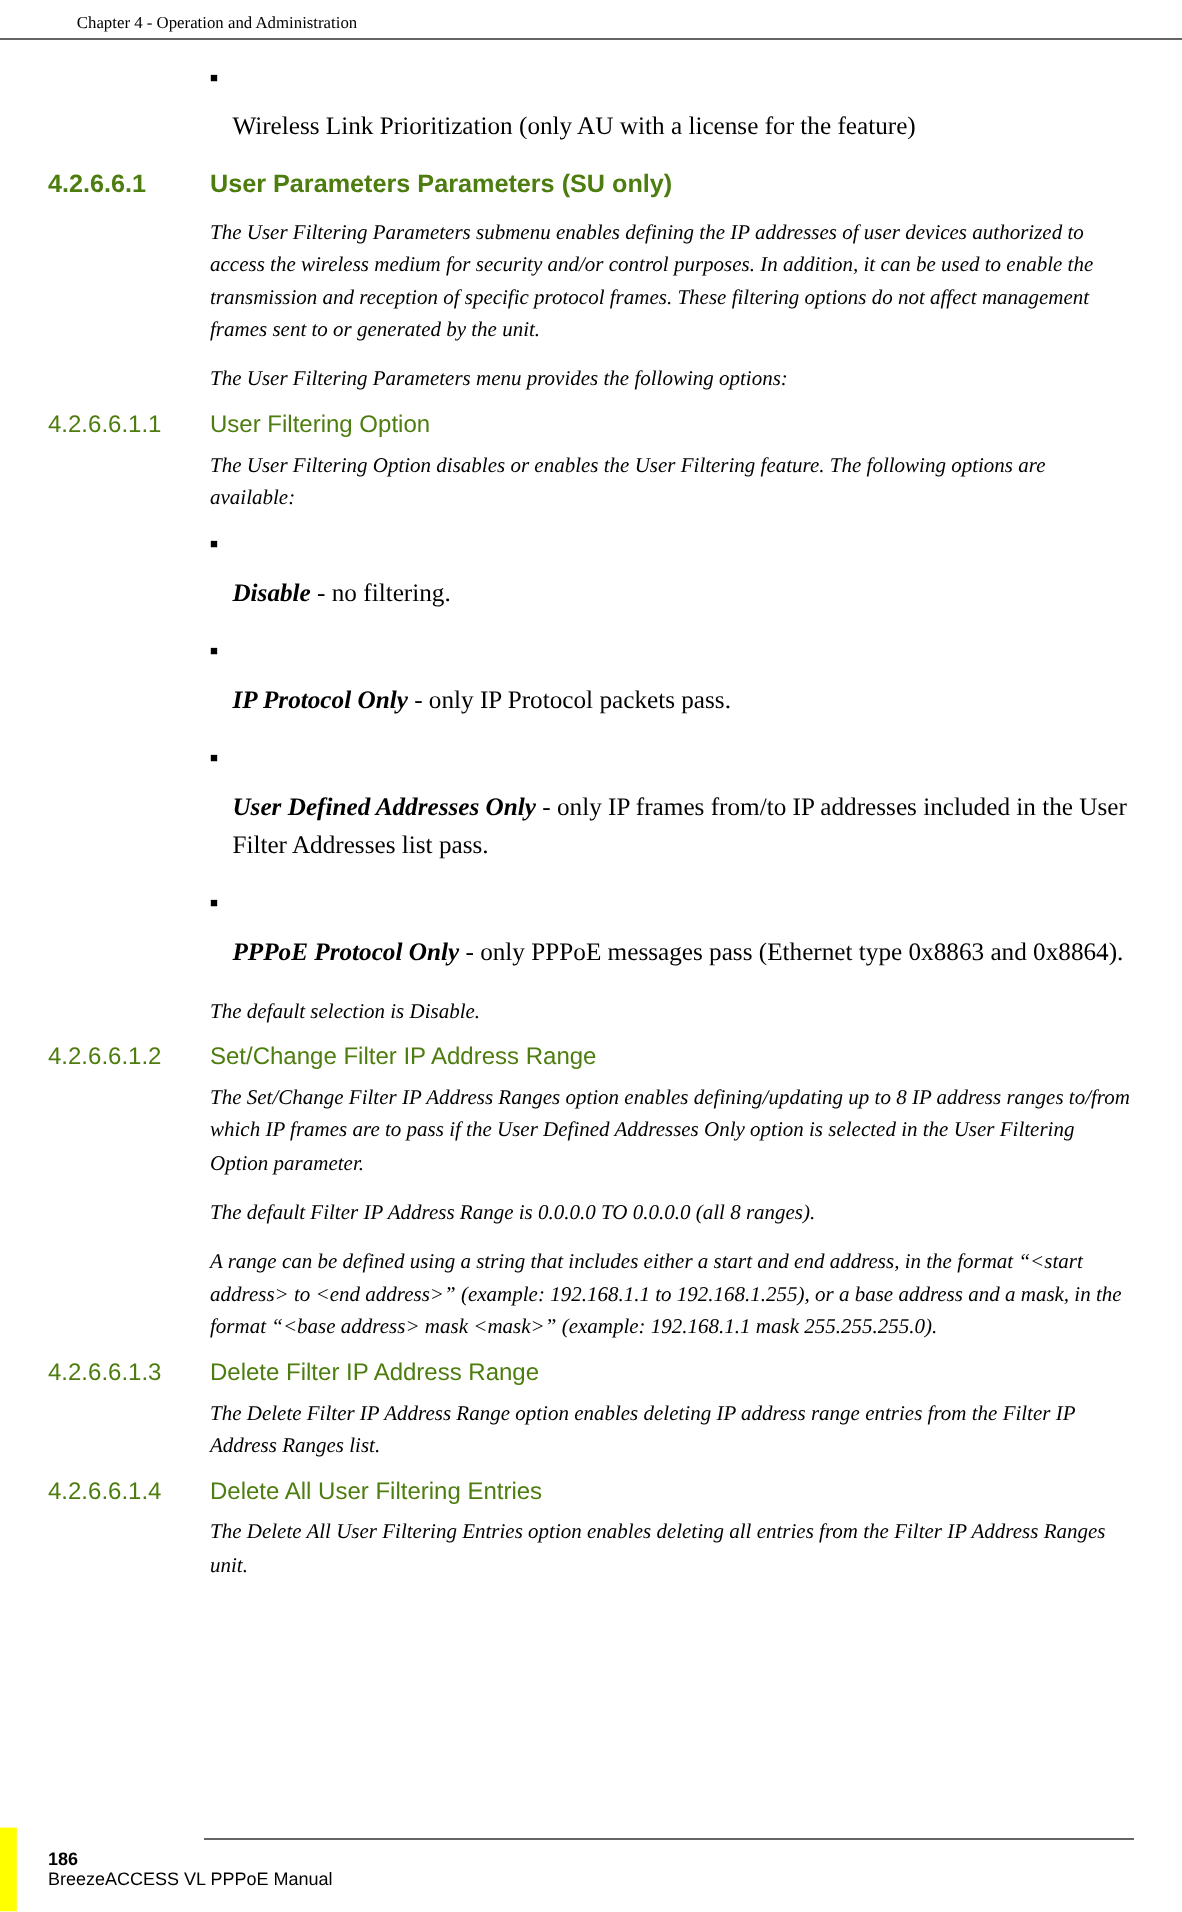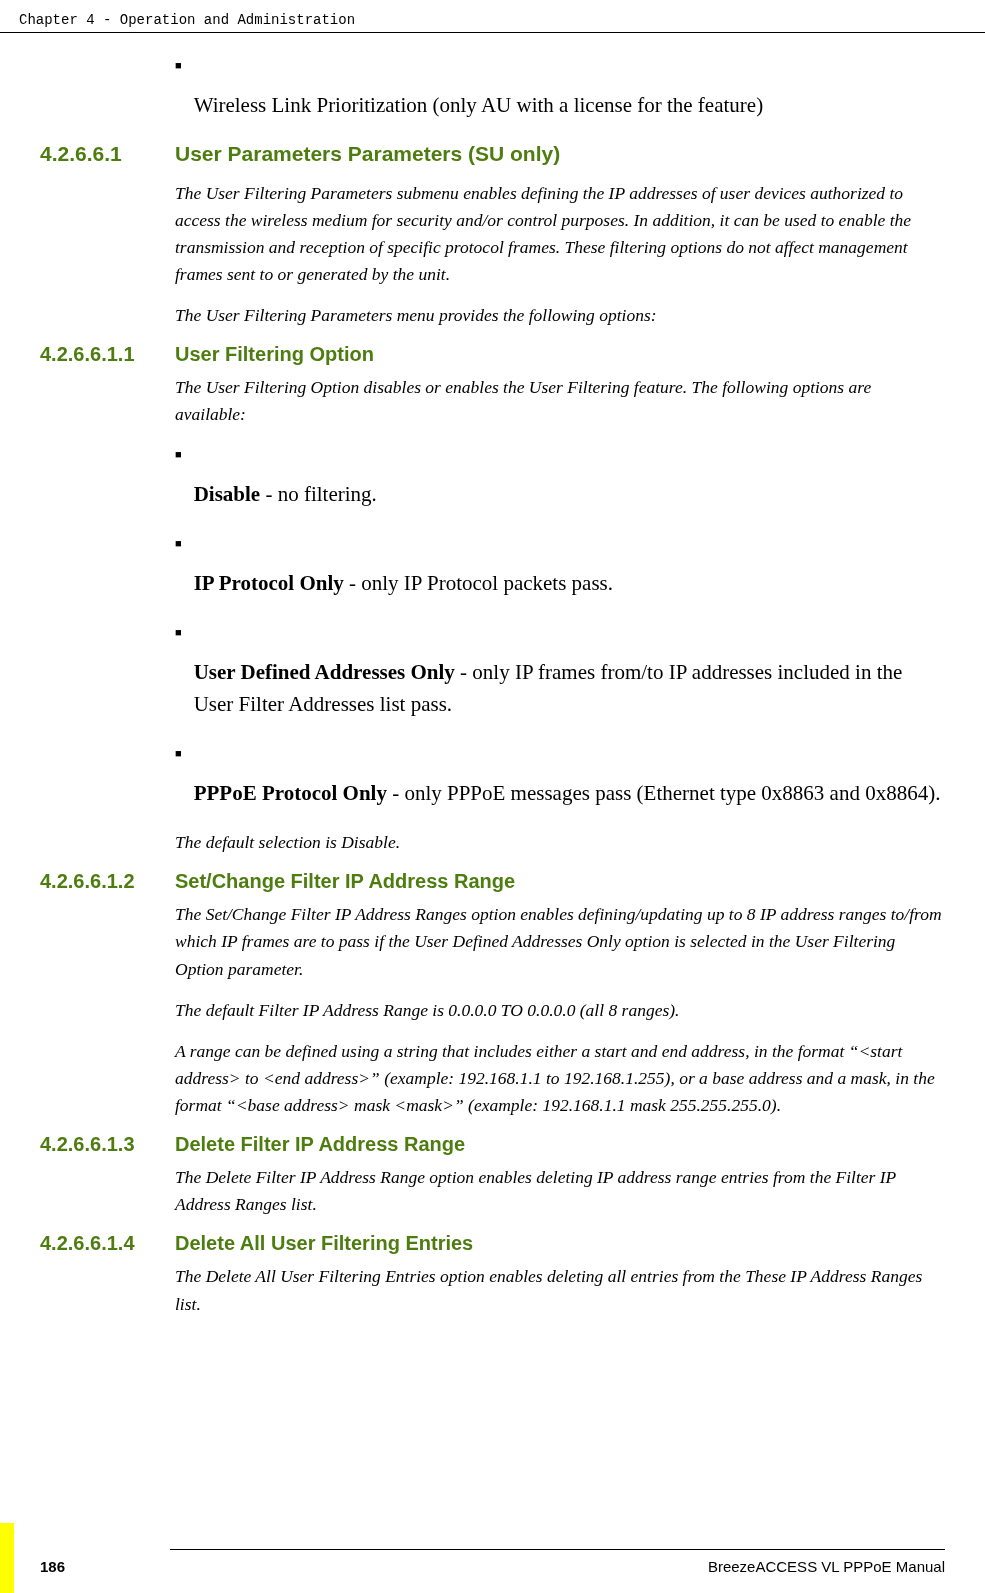--- a/index.html
+++ b/index.html
@@ -9,23 +9,23 @@
     }
     body {
       font-family: Georgia, 'Times New Roman', serif;
       background: #fff;
       width: 985px;
       height: 1593px;
       position: relative;
       color: #000;
     }
     .header {
-      padding: 12px 40px 4px 19px;
+      padding: 12px 40px 4px 64px;
       border-bottom: 1px solid #000;
-      font-family: Liberation Mono, monospace;
+      font-family: Liberation Serif, serif;
       font-size: 14px;
     }
     .content {
       padding: 20px 40px 20px 40px;
     }
     .bullet-row {
       display: flex;
       margin-left: 135px;
       margin-bottom: 20px;
       align-items: flex-start;
@@ -47,40 +47,41 @@
       margin-bottom: 14px;
       color: #4d7c0f;
       font-family: Verdana, Arial, sans-serif;
     }
     .section-heading.level1 {
       font-size: 21px;
       font-weight: bold;
     }
     .section-heading.level2 {
       font-size: 20px;
-      font-weight: bold;
+      font-weight: normal;
       margin-top: 10px;
       margin-bottom: 8px;
     }
     .section-num {
       width: 135px;
       flex-shrink: 0;
     }
     .section-title {
       flex: 1;
     }
     .body-para {
       margin-left: 135px;
       font-size: 17.5px;
       line-height: 1.55;
       margin-bottom: 14px;
       font-style: italic;
     }
     .bold {
       font-weight: bold;
+      font-style: italic;
     }
     .footer {
       position: absolute;
       bottom: 0;
       left: 0;
       right: 0;
       display: flex;
       align-items: flex-end;
     }
     .yellow-bar {
@@ -96,20 +97,21 @@
     .footer-line {
       border-top: 1px solid #000;
       margin-left: 130px;
       margin-bottom: 8px;
     }
     .footer-row {
       display: flex;
       justify-content: space-between;
       align-items: baseline;
       font-family: Arial, sans-serif;
+      flex-direction: column;
     }
     .page-num {
       font-size: 15px;
       font-weight: bold;
     }
     .manual-name {
       font-size: 15px;
     }
   </style>
 </head>
@@ -177,21 +179,21 @@
     <span class="section-title">Delete Filter IP Address Range</span>
   </div>
 
   <p class="body-para">The Delete Filter IP Address Range option enables deleting IP address range entries from the Filter IP Address Ranges list.</p>
 
   <div class="section-heading level2">
     <span class="section-num">4.2.6.6.1.4</span>
     <span class="section-title">Delete All User Filtering Entries</span>
   </div>
 
-  <p class="body-para">The Delete All User Filtering Entries option enables deleting all entries from the These IP Address Ranges list.</p>
+  <p class="body-para">The Delete All User Filtering Entries option enables deleting all entries from the Filter IP Address Ranges unit.</p>
 
 </div>
 
 <div class="footer">
   <div class="yellow-bar"></div>
   <div class="footer-inner">
     <div class="footer-line"></div>
     <div class="footer-row">
       <span class="page-num">186</span>
       <span class="manual-name">BreezeACCESS VL PPPoE Manual</span>

